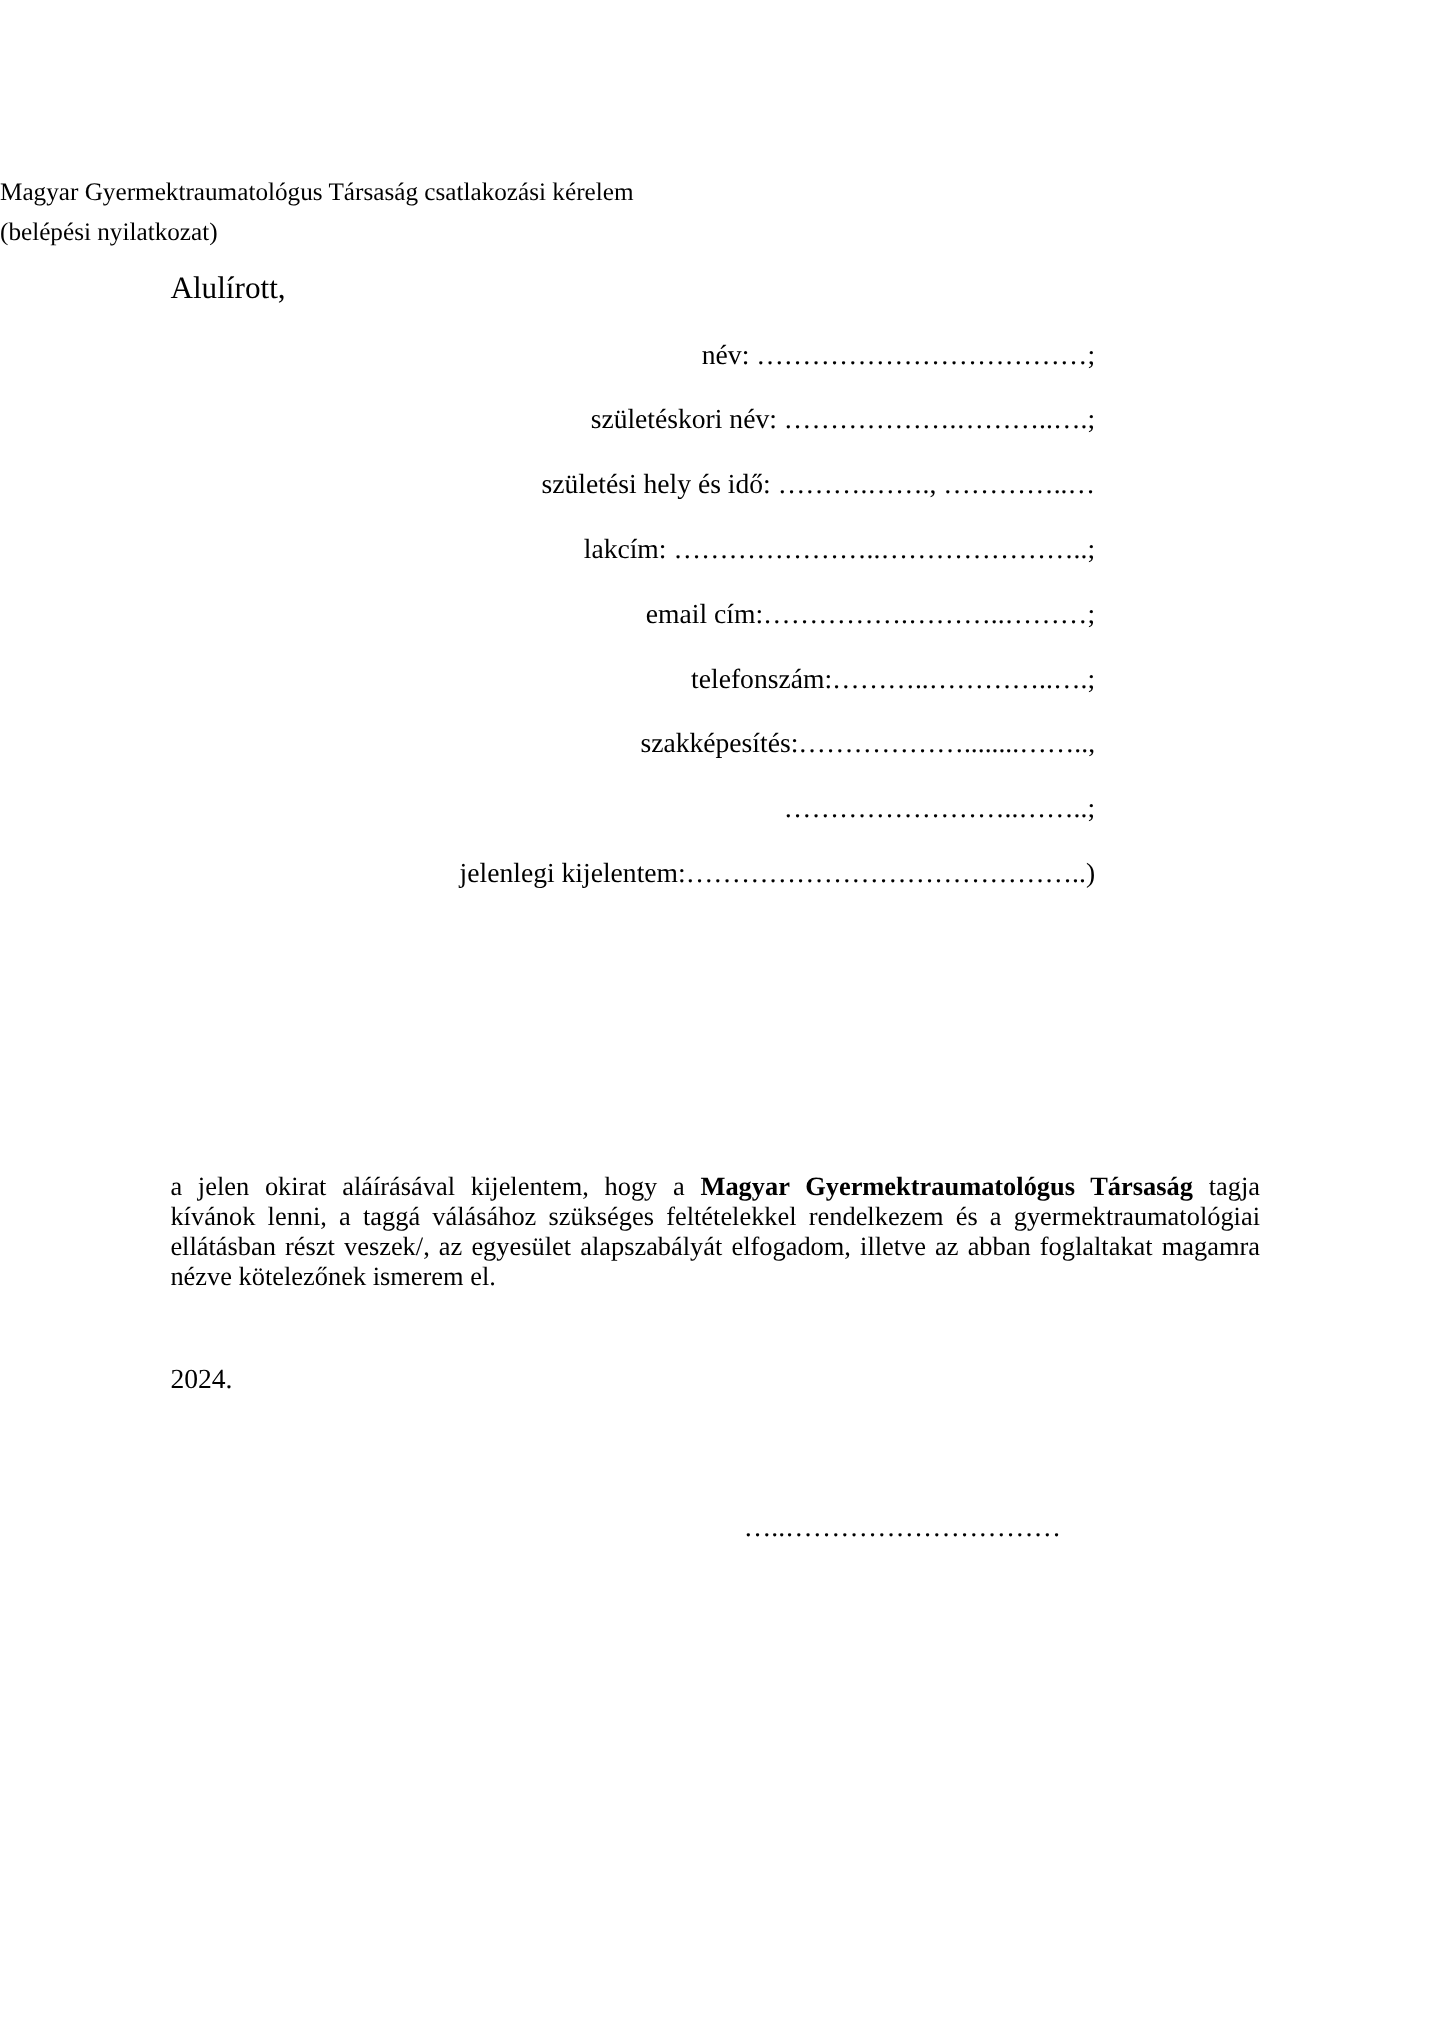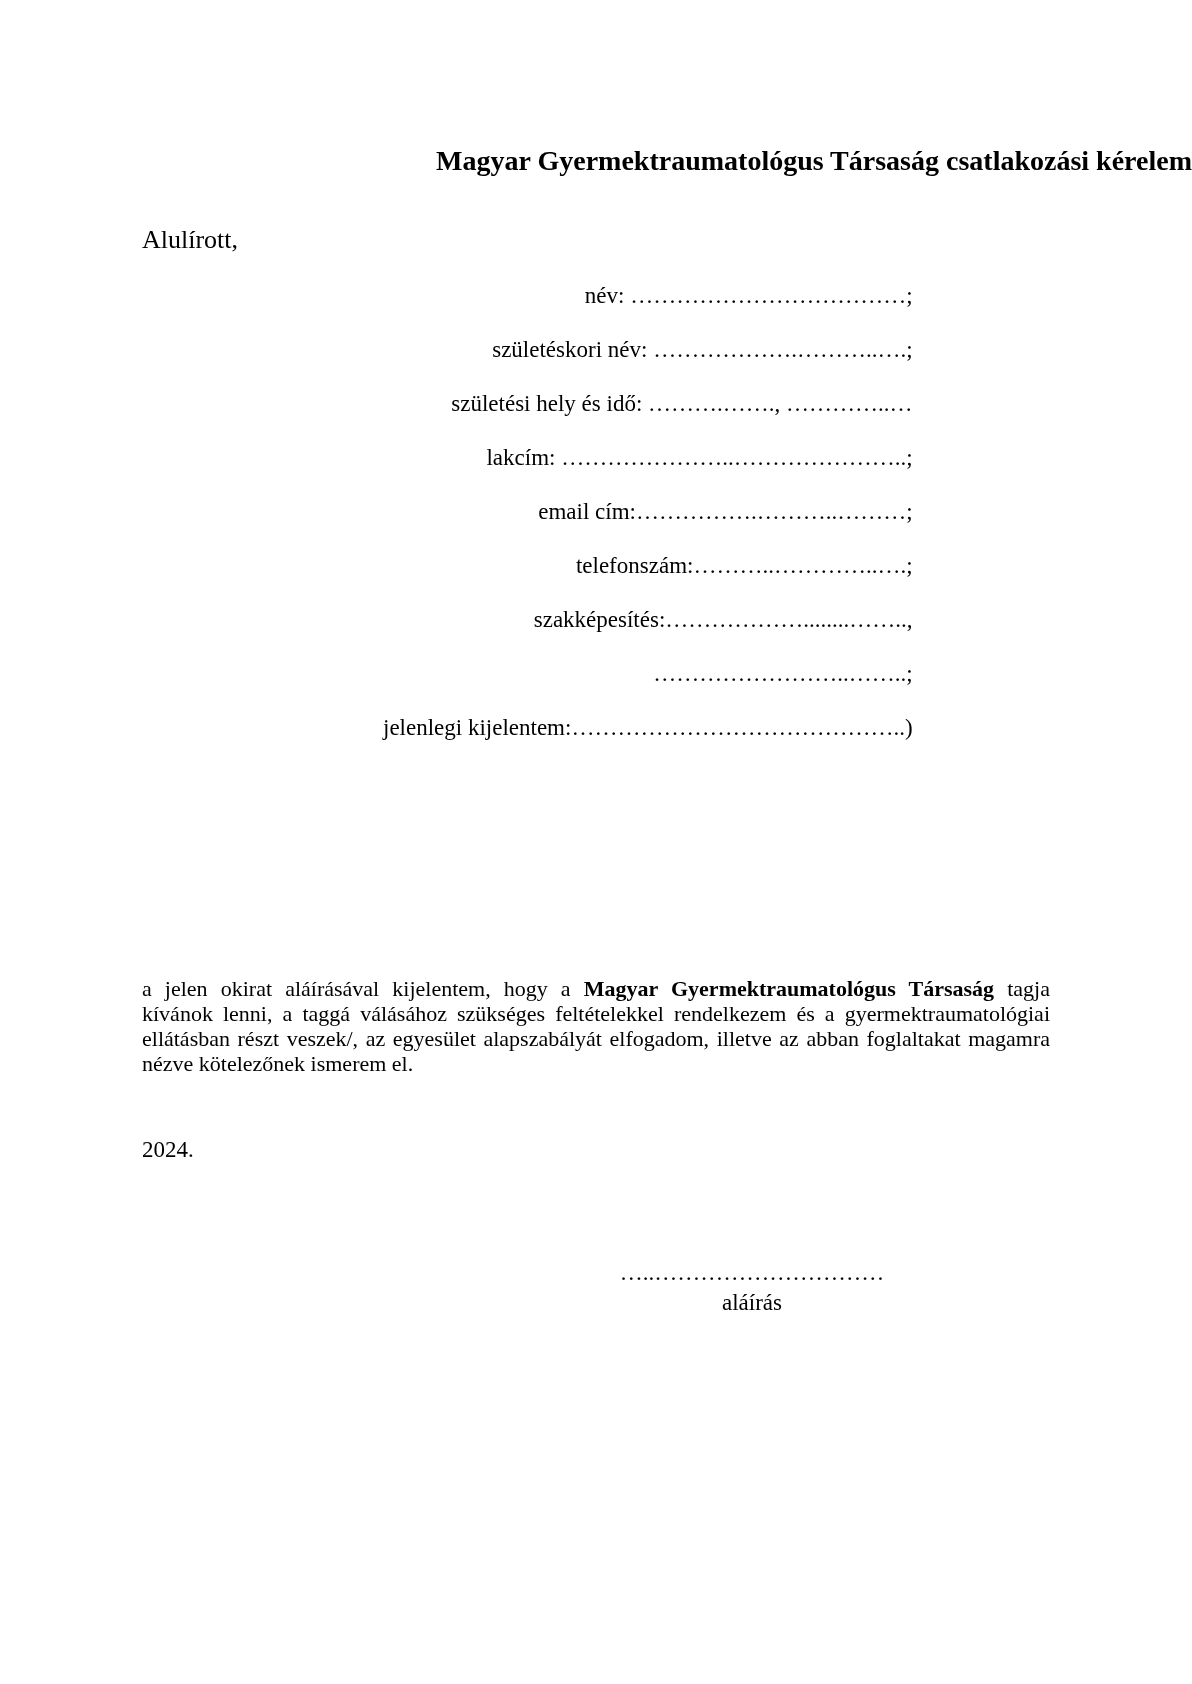--- a/index.html
+++ b/index.html
@@ -14,23 +14,23 @@
     background: #ffffff;
     color: #000000;
     font-family: "Liberation Serif", "DejaVu Serif", serif;
     overflow: hidden;
   }
   .doc-title {
     position: absolute;
     top: 144px;
     left: 0;
     width: 100%;
-    text-align: right;
-    font-weight: bold;
-    font-size: 28px;
+    text-align: left;
+    font-weight: normal;
+    font-size: 21px;
     line-height: 33px;
   }
   .salutation {
     position: absolute;
     top: 226px;
     left: 142px;
     font-size: 26px;
     line-height: 27px;
   }
   .fields {
@@ -81,20 +81,21 @@
     white-space: nowrap;
   }
 </style>
 </head>
 <body>
 
 <div class="page">
 
   <div class="doc-title">
     <div>Magyar Gyermektraumatológus Társaság csatlakozási kérelem</div>
+    <div>(belépési nyilatkozat)</div>
   </div>
 
   <div class="salutation">Alulírott,</div>
 
   <div class="fields">
     <div class="field-row">név: ………………………………;</div>
     <div class="field-row">születéskori név: ……………….………..….;</div>
     <div class="field-row">születési hely és idő: ……….……., …………..…</div>
     <div class="field-row">lakcím: …………………..…………………..;</div>
     <div class="field-row">email cím:…………….………..………;</div>
@@ -103,16 +104,15 @@
     <div class="field-row indent">……………………..……..;</div>
     <div class="field-row">jelenlegi kijelentem:……………………………………..)</div>
   </div>
 
   <p class="declaration"><span>a jelen okirat aláírásával kijelentem, hogy a </span><span class="society-bold">Magyar Gyermektraumatológus Társaság</span><span> tagja kívánok lenni, a taggá válásához szükséges feltételekkel rendelkezem és a gyermektraumatológiai ellátásban részt veszek/, az egyesület alapszabályát elfogadom, illetve az abban foglaltakat magamra nézve kötelezőnek ismerem el.</span></p>
 
   <div class="date-line">2024.</div>
 
   <div class="signature-block">
     <div class="signature-dots">…..…………………………</div>
-    <div>aláírás</div>
   </div>
 
 </div>
 
 </body></html>

